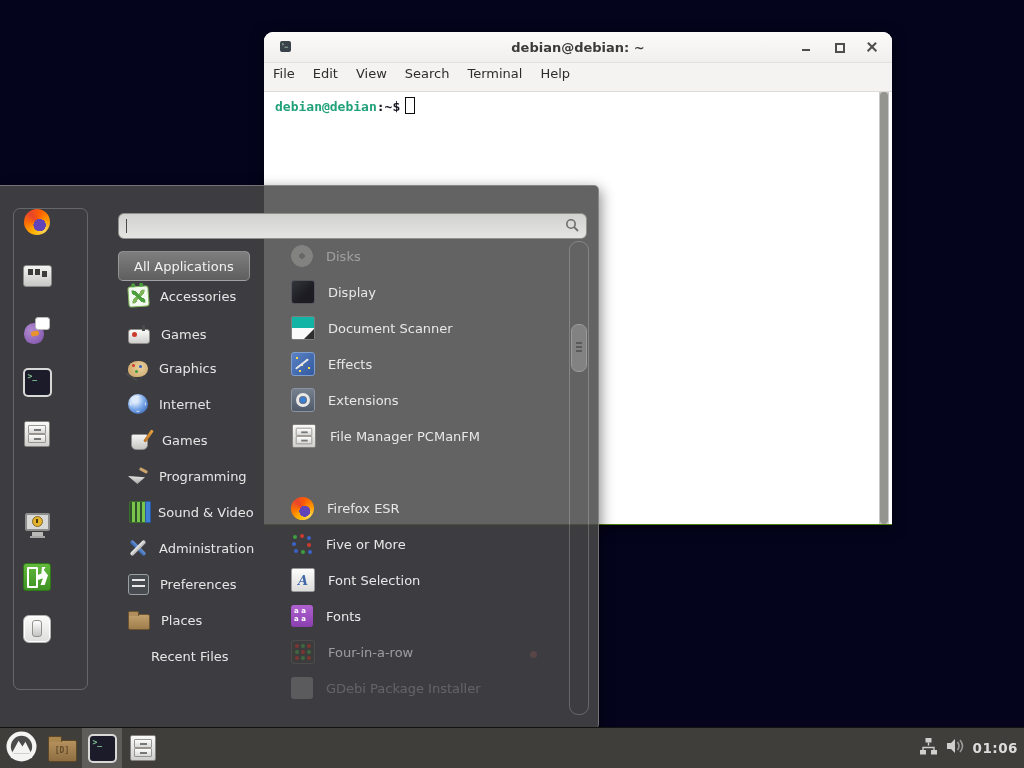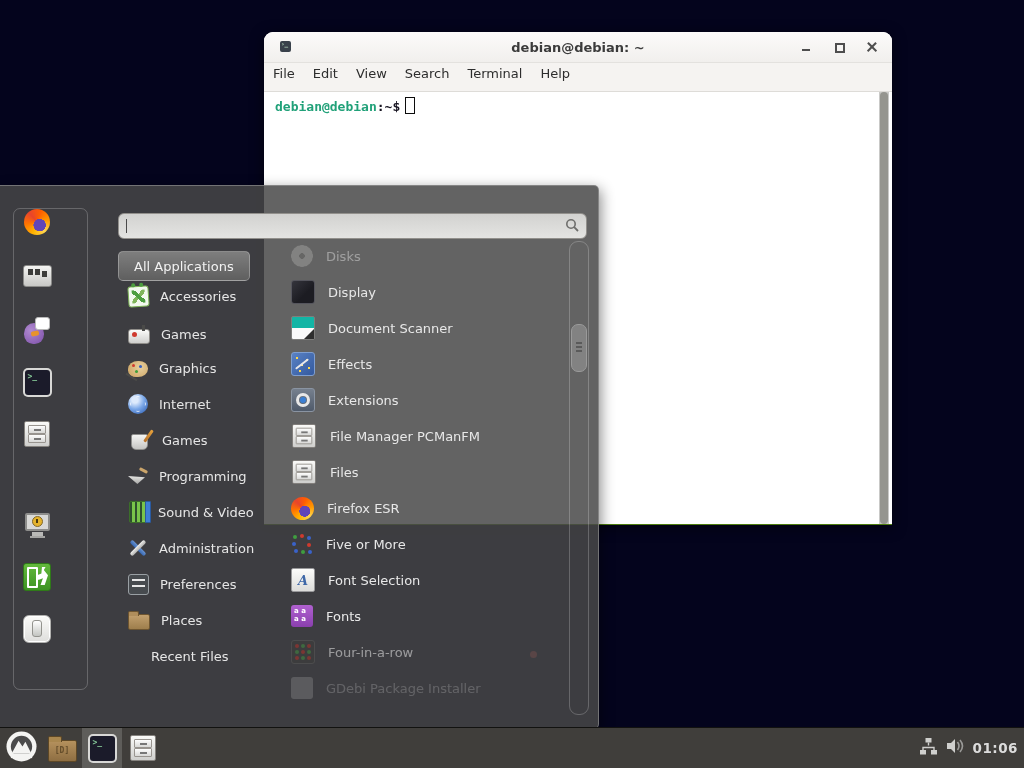--- a/index.html
+++ b/index.html
@@ -278,24 +278,20 @@
         <span class="lbl">Effects</span>
       </div>
     <div class="app-row" style="top:196px">
         <span class="ic ic-extensions"></span>
         <span class="lbl">Extensions</span>
       </div>
     <div class="app-row" style="top:232px">
         <span class="ic ic-cabinet sz22"></span>
         <span class="lbl">File Manager PCManFM</span>
       </div>
-    <div class="app-row" style="top:268px">
-        <span class="ic ic-cabinet sz22"></span>
-        <span class="lbl">Files</span>
-      </div>
     <div class="app-row" style="top:304px">
         <span class="ic ic-firefox sz22"></span>
         <span class="lbl">Firefox ESR</span>
       </div>
     <div class="app-row" style="top:340px">
         <span class="ic ic-fivemore"></span>
         <span class="lbl">Five or More</span>
       </div>
     <div class="app-row" style="top:376px">
         <span class="ic ic-fontsel"></span>

